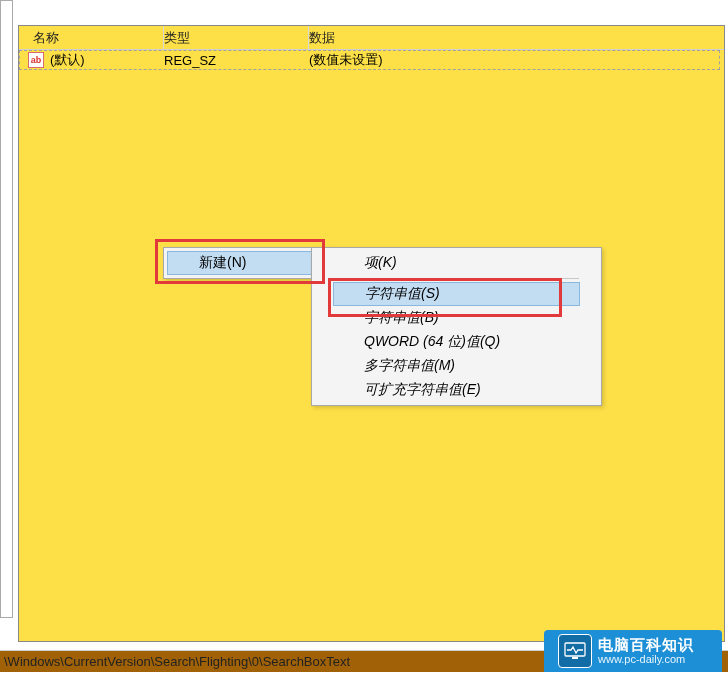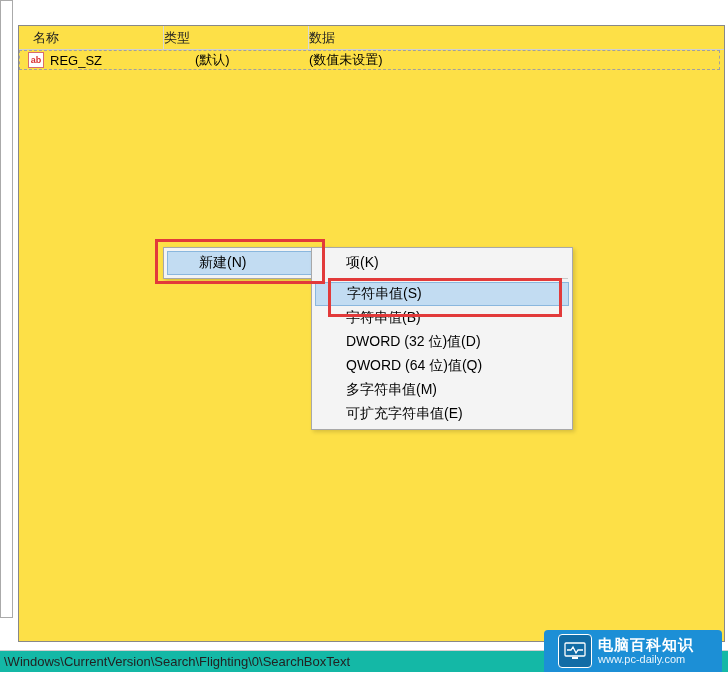--- a/index.html
+++ b/index.html
@@ -116,22 +116,23 @@
       transform: translateY(-50%);
       width: 0;
       height: 0;
       border-top: 4px solid transparent;
       border-bottom: 4px solid transparent;
       border-left: 5px solid #333;
     }
     .menu-secondary {
       left: 311px;
       top: 247px;
-      width: 262px;
-      padding: 3px 2px;
+      width: 291px;
+      padding: 3px 20px;
+      font-style: italic;
     }
     .menu-divider {
       height: 1px;
       background: #c8c8c8;
       margin: 3px 2px 3px 30px;
     }
     .highlight-box {
       position: absolute;
       border: 3px solid #e23a3a;
       pointer-events: none;
@@ -148,21 +149,21 @@
       top: 278px;
       width: 234px;
       height: 39px;
     }
     .statusbar {
       position: absolute;
       left: 0;
       bottom: 18px;
       width: 728px;
       height: 22px;
-      background: #14b8a6;
+      background: #a16207;
       border-top: 1px solid #d0d0d0;
       font-size: 13px;
       color: #222;
       display: flex;
       align-items: center;
       padding-left: 4px;
       white-space: nowrap;
     }
     .watermark {
       position: absolute;
@@ -218,22 +219,22 @@
 
 <div class="main-panel">
   <div class="header-row">
     <div class="col-name col-sep">名称</div>
     <div class="col-type col-sep">类型</div>
     <div class="col-data">数据</div>
   </div>
   <div class="body-area">
     <div class="list-row">
       <span class="value-icon">ab</span>
+      <span style="width:114px;">(默认)</span>
       <span style="width:145px;">REG_SZ</span>
-      <span style="width:114px;">(默认)</span>
       <span>(数值未设置)</span>
     </div>
   </div>
 </div>
 
 <div class="context-menu menu-primary">
   <div class="menu-item hover">
     <span>新建(N)</span>
     <span class="arrow"></span>
   </div>
@@ -242,23 +243,20 @@
 <div class="context-menu menu-secondary">
   <div class="menu-item">
     <span>项(K)</span>
   </div>
   <div class="menu-divider"></div>
   <div class="menu-item hover">
     <span>字符串值(S)</span>
   </div>
   <div class="menu-item">
     <span>字符串值(B)</span>
-  </div>
-  <div class="menu-item">
-    <span>DWORD (32 位)值(D)</span>
   </div>
   <div class="menu-item">
     <span>QWORD (64 位)值(Q)</span>
   </div>
   <div class="menu-item">
     <span>多字符串值(M)</span>
   </div>
   <div class="menu-item">
     <span>可扩充字符串值(E)</span>
   </div>

